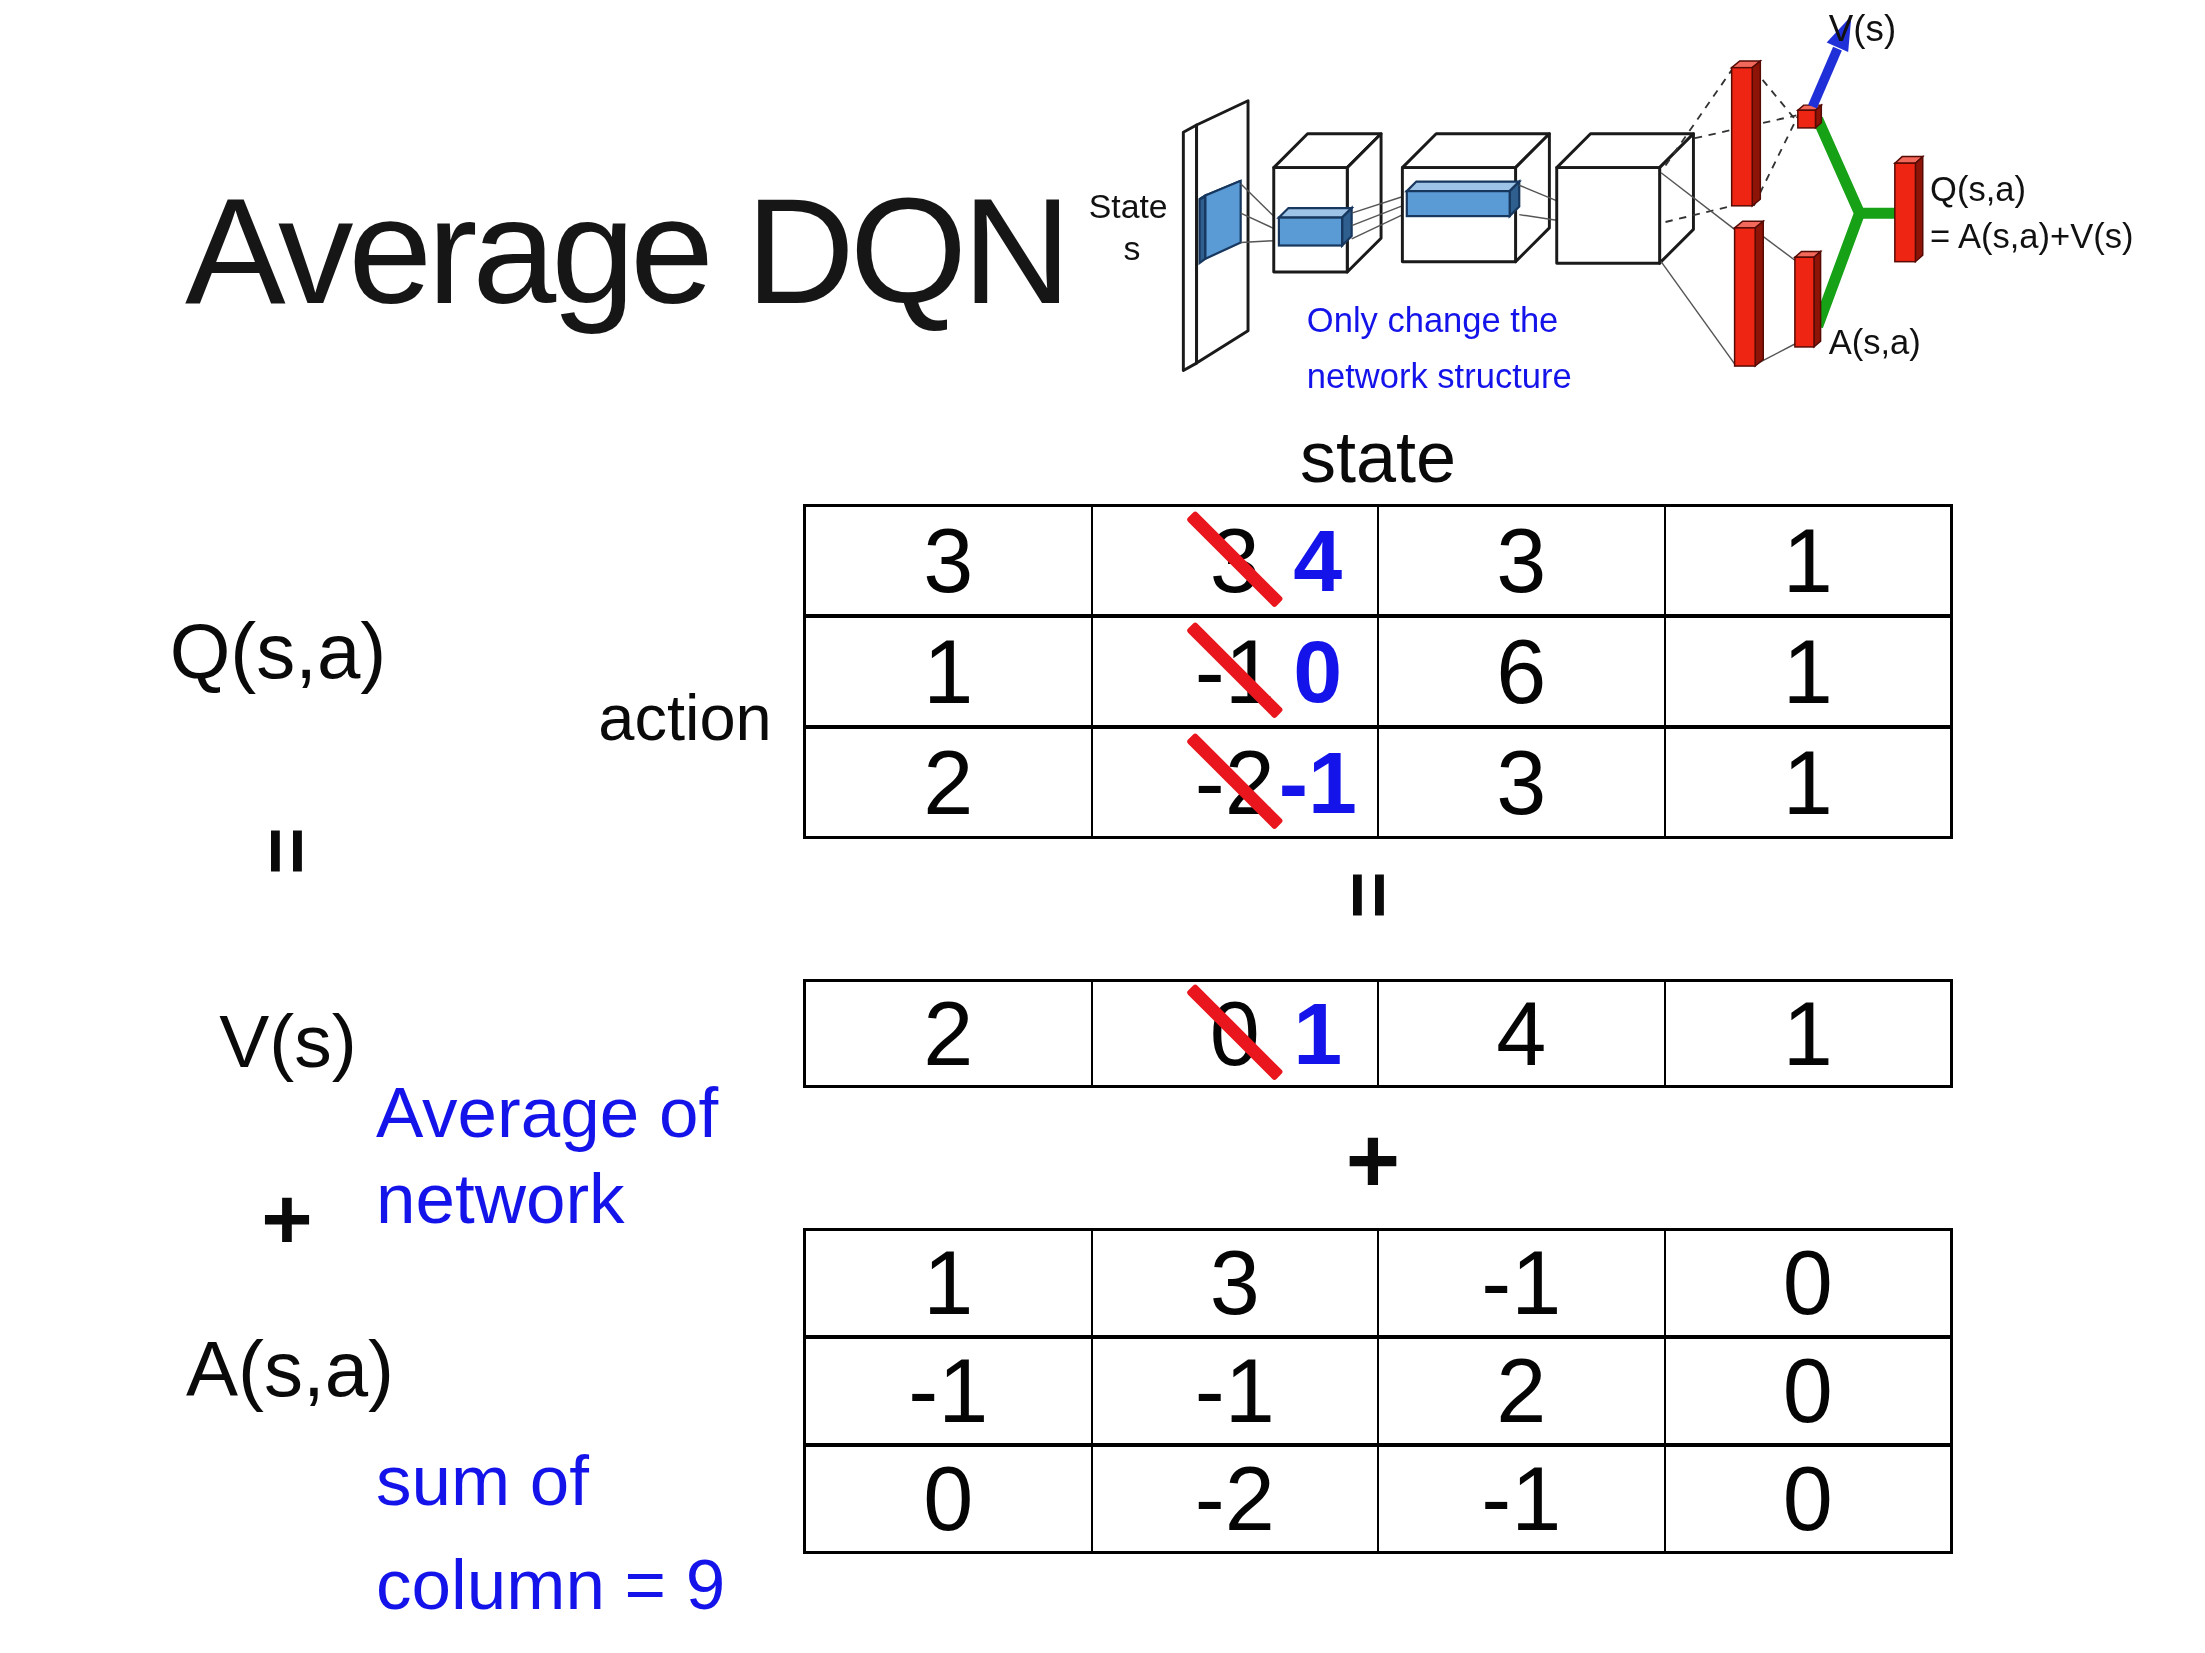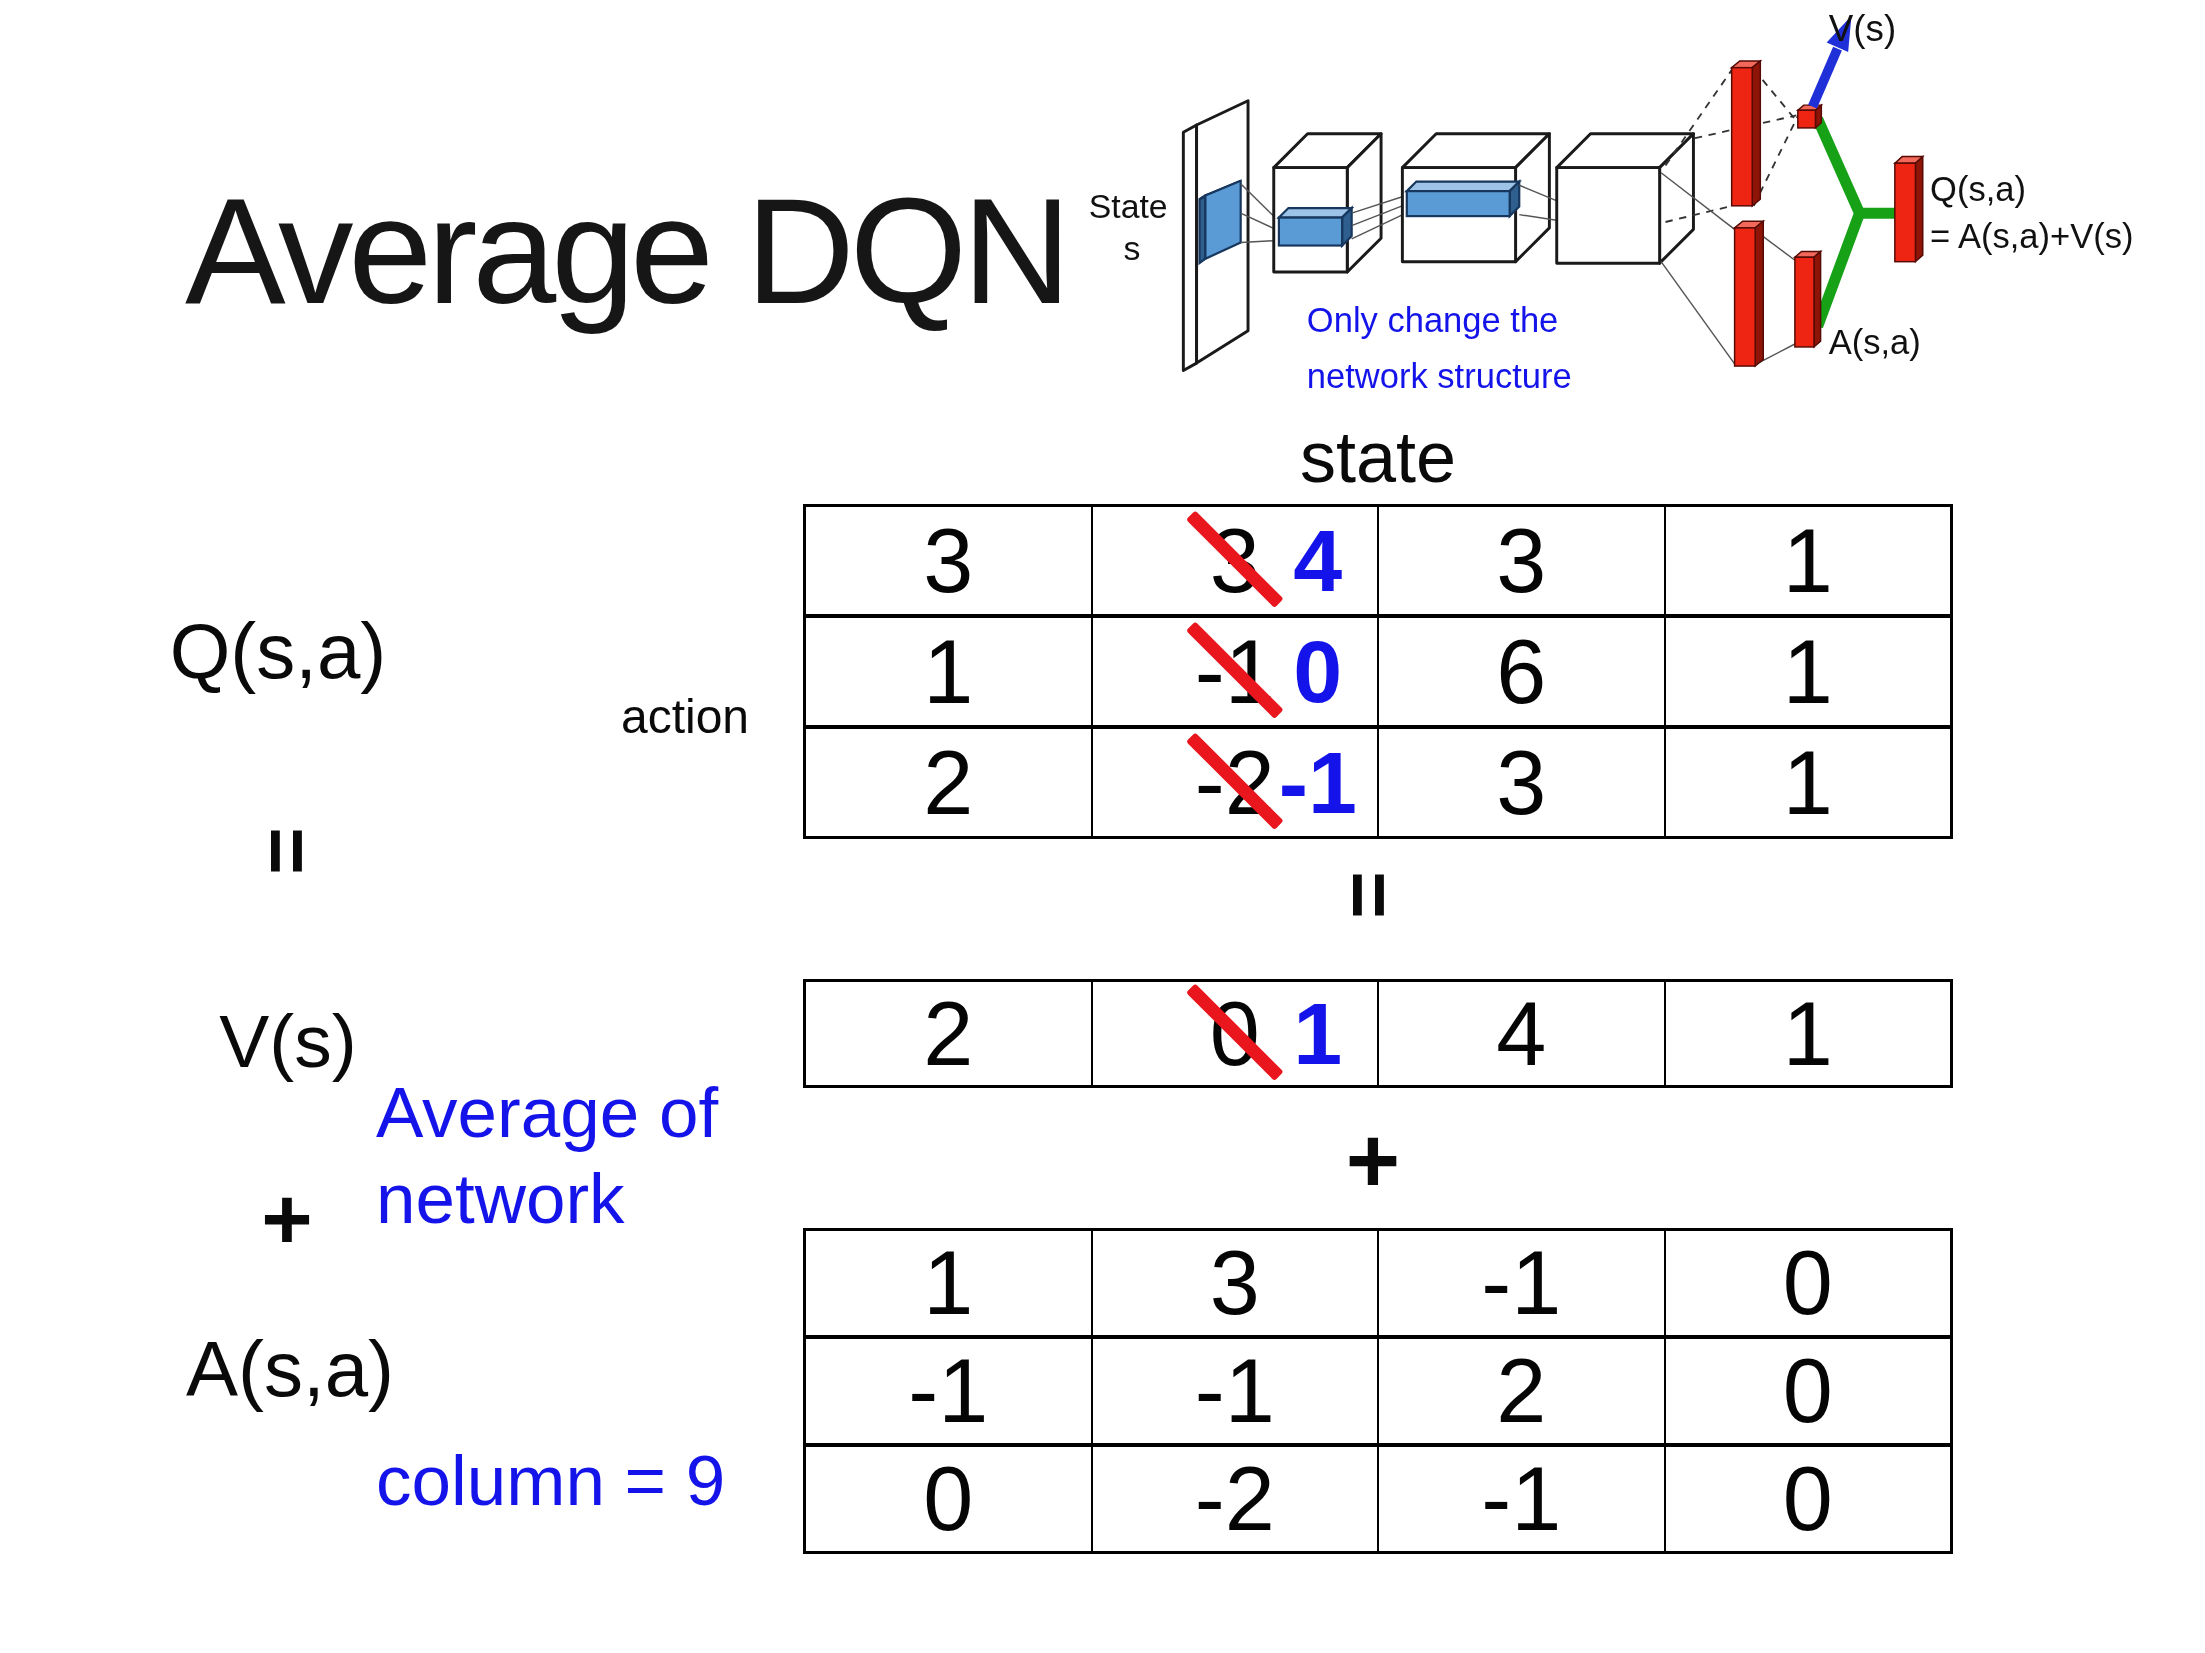--- a/index.html
+++ b/index.html
@@ -8,21 +8,21 @@
     font-family:"Liberation Sans", sans-serif;color:#0a0a0a;
   }
   
   #title{
     position:absolute;left:185px;top:175px;font-size:151px;line-height:1;
     letter-spacing:-5.1px;font-weight:400;color:#161616;white-space:nowrap;
   }
   
   .clabel{position:absolute;transform:translate(-50%,-50%);white-space:nowrap;line-height:1;}
   #state-header{left:1378px;top:457px;font-size:72px;}
-  #action-label{left:685px;top:717px;font-size:48px;}
+  #action-label{left:685px;top:717px;font-size:65px;}
   #q-label{left:278px;top:651px;font-size:78px;}
   #v-label{left:288px;top:1041px;font-size:75px;}
   #a-label{left:290px;top:1369px;font-size:78px;}
   .rot-eq{font-weight:700;}
   #eq-left{left:287px;top:851px;font-size:82px;transform:translate(-50%,-50%) rotate(90deg);}
   #eq-center{left:1369px;top:895px;font-size:82px;transform:translate(-50%,-50%) rotate(90deg);}
   #plus-left{left:287px;top:1219px;font-size:88px;font-weight:700;}
   #plus-center{left:1373px;top:1160px;font-size:93px;font-weight:700;}
   
   .bluenote{position:absolute;left:376px;font-size:71px;line-height:86px;font-weight:400;white-space:nowrap;}
@@ -182,20 +182,21 @@
   <div class="clabel" id="plus-left">+</div>
   <div class="clabel" id="a-label">A(s,a)</div>
   <div class="clabel rot-eq" id="eq-center">=</div>
   <div class="clabel" id="plus-center">+</div>
 
   <div class="bluenote" id="avg-note" style="color: rgb(20, 20, 234);">
     <div>Average of</div>
     <div>network</div>
   </div>
   <div class="bluenote" id="sum-note" style="color: rgb(20, 20, 234);">
+    <div>sum of</div>
     <div>column = 9</div>
   </div>
 
   <div class="mtable" id="q-table">
       <div class="mrow">
         <div class="mcell">
           <span class="num">3</span>
         </div>
         <div class="mcell">
           <span class="num">3</span>

